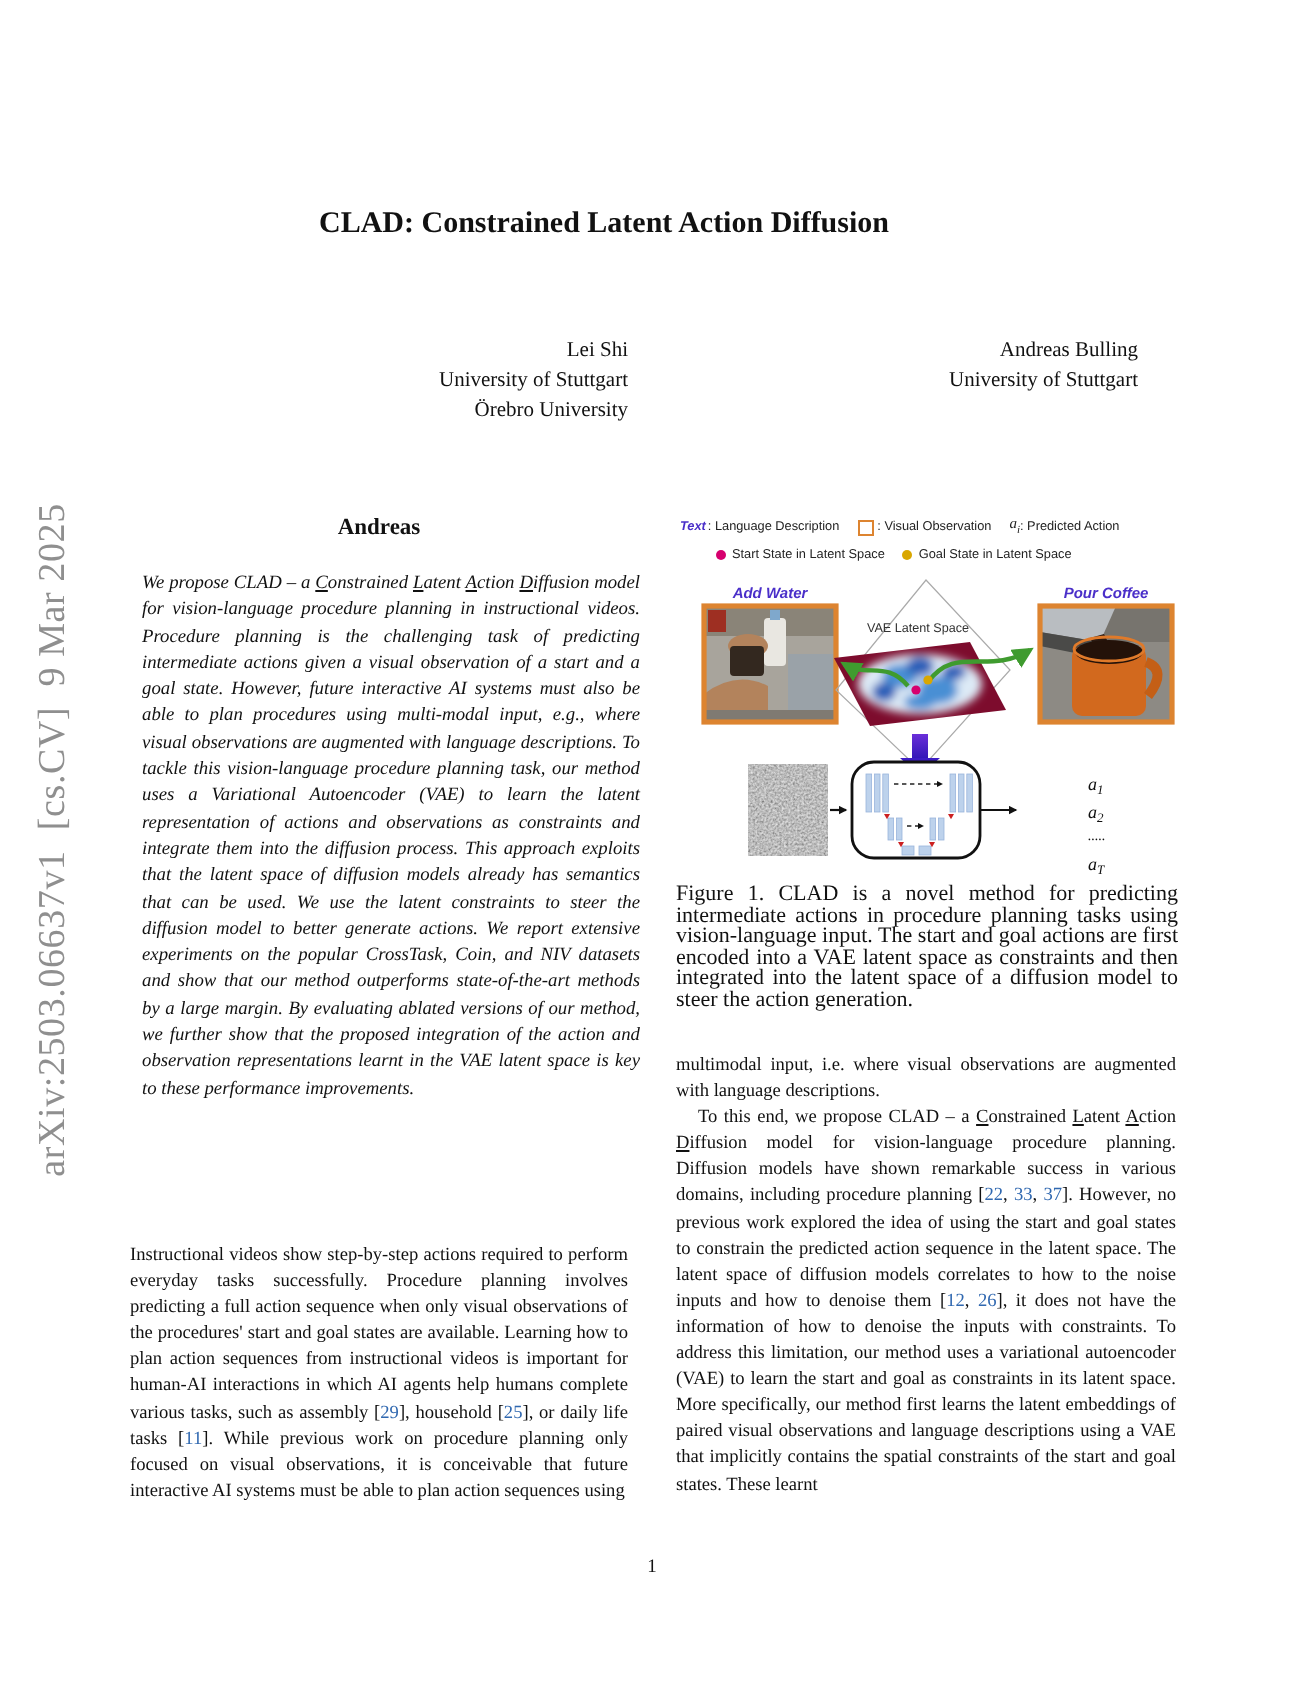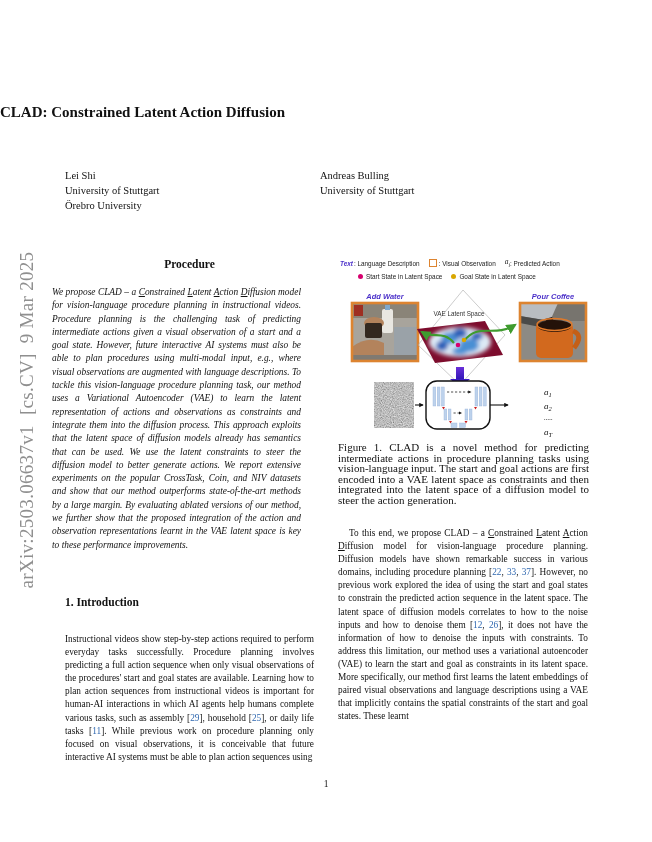--- a/index.html
+++ b/index.html
@@ -7,33 +7,33 @@
   .page {
     position:relative; width:652px; height:842px; margin:0 auto;
     background:#ffffff; overflow:hidden;
     font-family:"Liberation Serif", serif; color:#111;
   }
   .watermark {
     position:absolute; left:27px; top:420px;
     transform:translate(-50%,-50%) rotate(-90deg);
     white-space:pre; font-size:19px; color:#8f8f8f; letter-spacing:0.3px;
   }
-  .title-block { position:absolute; left:0; top:101px; width:604px; }
+  .title-block { position:absolute; left:0; top:101px; width:604px; text-align:center; }
   .title-line { font-weight:bold; font-size:15px; line-height:22px; }
-  .author-block { position:absolute; top:168px; width:249px; text-align:left; font-size:10.5px; line-height:15px; }
+  .author-block { position:absolute; top:168px; width:249px; text-align:right; font-size:10.5px; line-height:15px; }
   .author-1 { left:65px; }
   .author-2 { left:320px; }
   .email { font-family:"Liberation Mono", monospace; font-size:7.6px; letter-spacing:-0.2px; padding-top:2px; }
   .abs-heading { position:absolute; left:65px; top:258px; width:249px; text-align:center; font-weight:bold; font-size:11.5px; }
   .abs-body {
-    position:absolute; left:52px; top:286px; width:249px;
+    position:absolute; left:71px; top:286px; width:249px;
     font-style:italic; font-size:9.4px; line-height:13.3px; text-align:justify;
   }
   .sec-heading { position:absolute; left:65px; top:596px; width:249px; font-weight:bold; font-size:11.5px; }
-  .intro-body { position:absolute; left:65px; top:622px; width:249px; font-size:9.3px; line-height:13.1px; text-align:justify;margin-top:11px; }
+  .intro-body { position:absolute; left:65px; top:622px; width:249px; font-size:9.3px; line-height:13.1px; text-align:justify; }
   .rcol-body { position:absolute; left:338px; top:527px; width:250px; font-size:9.3px; line-height:13.1px; text-align:justify; }
   .para-indent { text-indent:11px; margin:0; }
   .para-flush { margin:0; }
   .cite { color:#3068b0; }
   .u { text-decoration:underline; text-underline-offset:1px; }
   .fig-legend {
     position:absolute; left:340px; top:256px; width:251px;
     font-family:"Liberation Sans", sans-serif; font-size:6.4px; color:#222; line-height:11px;
   }
   .leg-row { display:flex; align-items:center; }
@@ -72,24 +72,23 @@
     <div>Lei Shi</div>
     <div>University of Stuttgart</div>
     <div>Örebro University</div>
   </div>
 
   <div class="author-block author-2">
     <div>Andreas Bulling</div>
     <div>University of Stuttgart</div>
   </div>
 
-  <div class="abs-heading">Procedure</div>
+  <div class="abs-heading">Andreas</div>
   <div class="abs-body"><span>We propose CLAD – a </span><span class="u">C</span><span>onstrained </span><span class="u">L</span><span>atent </span><span class="u">A</span><span>ction </span><span class="u">D</span><span>iffusion model for vision-language procedure planning in instructional videos. Procedure planning is the challenging task of predicting intermediate actions given a visual observation of a start and a goal state. However, future interactive AI systems must also be able to plan procedures using multi-modal input, e.g., where visual observations are augmented with language descriptions. To tackle this vision-language procedure planning task, our method uses a Variational Autoencoder (VAE) to learn the latent representation of actions and observations as constraints and integrate them into the diffusion process. This approach exploits that the latent space of diffusion models already has semantics that can be used. We use the latent constraints to steer the diffusion model to better generate actions. We report extensive experiments on the popular CrossTask, Coin, and NIV datasets and show that our method outperforms state-of-the-art methods by a large margin. By evaluating ablated versions of our method, we further show that the proposed integration of the action and observation representations learnt in the VAE latent space is key to these performance improvements.</span></div>
 
-  <div class="sec-heading">1. Introduction</div>
   <div class="intro-body"><span>Instructional videos show step-by-step actions required to perform everyday tasks successfully.  Procedure planning involves predicting a full action sequence when only visual observations of the procedures' start and goal states are available.  Learning how to plan action sequences from instructional videos is important for human-AI interactions in which AI agents help humans complete various tasks, such as assembly [</span><span class="cite">29</span><span>], household [</span><span class="cite">25</span><span>], or daily life tasks [</span><span class="cite">11</span><span>]. While previous work on procedure planning only focused on visual observations, it is conceivable that future interactive AI systems must be able to plan action sequences using</span></div>
 
   <div class="fig-legend">
     <div class="leg-row">
       <span class="leg-item">
         <span class="text-label">Text</span>
         <span>: Language Description</span>
       </span>
       <span class="leg-item">
         <span class="vis-square"></span>
@@ -229,18 +228,19 @@
 
     <text class="svg-math" x="206" y="112"><tspan>a</tspan><tspan class="sub" dy="2">1</tspan></text>
     <text class="svg-math" x="206" y="126"><tspan>a</tspan><tspan class="sub" dy="2">2</tspan></text>
     <text class="svg-math" x="206" y="137" style="font-size:7px">.....</text>
     <text class="svg-math" x="206" y="152"><tspan>a</tspan><tspan class="sub" dy="2">T</tspan></text>
   </svg>
 
   <div class="fig-caption">Figure 1. CLAD is a novel method for predicting intermediate actions in procedure planning tasks using vision-language input. The start and goal actions are first encoded into a VAE latent space as constraints and then integrated into the latent space of a diffusion model to steer the action generation.</div>
 
   <div class="rcol-body">
+    <p class="para-flush">multimodal input, i.e.  where visual observations are augmented with language descriptions.</p>
     <p class="para-indent"><span>To this end, we propose CLAD – a </span><span class="u">C</span><span>onstrained </span><span class="u">L</span><span>atent </span><span class="u">A</span><span>ction </span><span class="u">D</span><span>iffusion model for vision-language procedure planning.  Diffusion models have shown remarkable success in various domains, including procedure planning [</span><span class="cite">22</span><span>, </span><span class="cite">33</span><span>, </span><span class="cite">37</span><span>]. However, no previous work explored the idea of using the start and goal states to constrain the predicted action sequence in the latent space. The latent space of diffusion models correlates to how to the noise inputs and how to denoise them [</span><span class="cite">12</span><span>, </span><span class="cite">26</span><span>], it does not have the information of how to denoise the inputs with constraints.  To address this limitation, our method uses a variational autoencoder (VAE) to learn the start and goal as constraints in its latent space. More specifically, our method first learns the latent embeddings of paired visual observations and language descriptions using a VAE that implicitly contains the spatial constraints of the start and goal states.  These learnt</span></p>
   </div>
 
   <div class="page-number">1</div>
 
 </div>
 
 </body></html>

